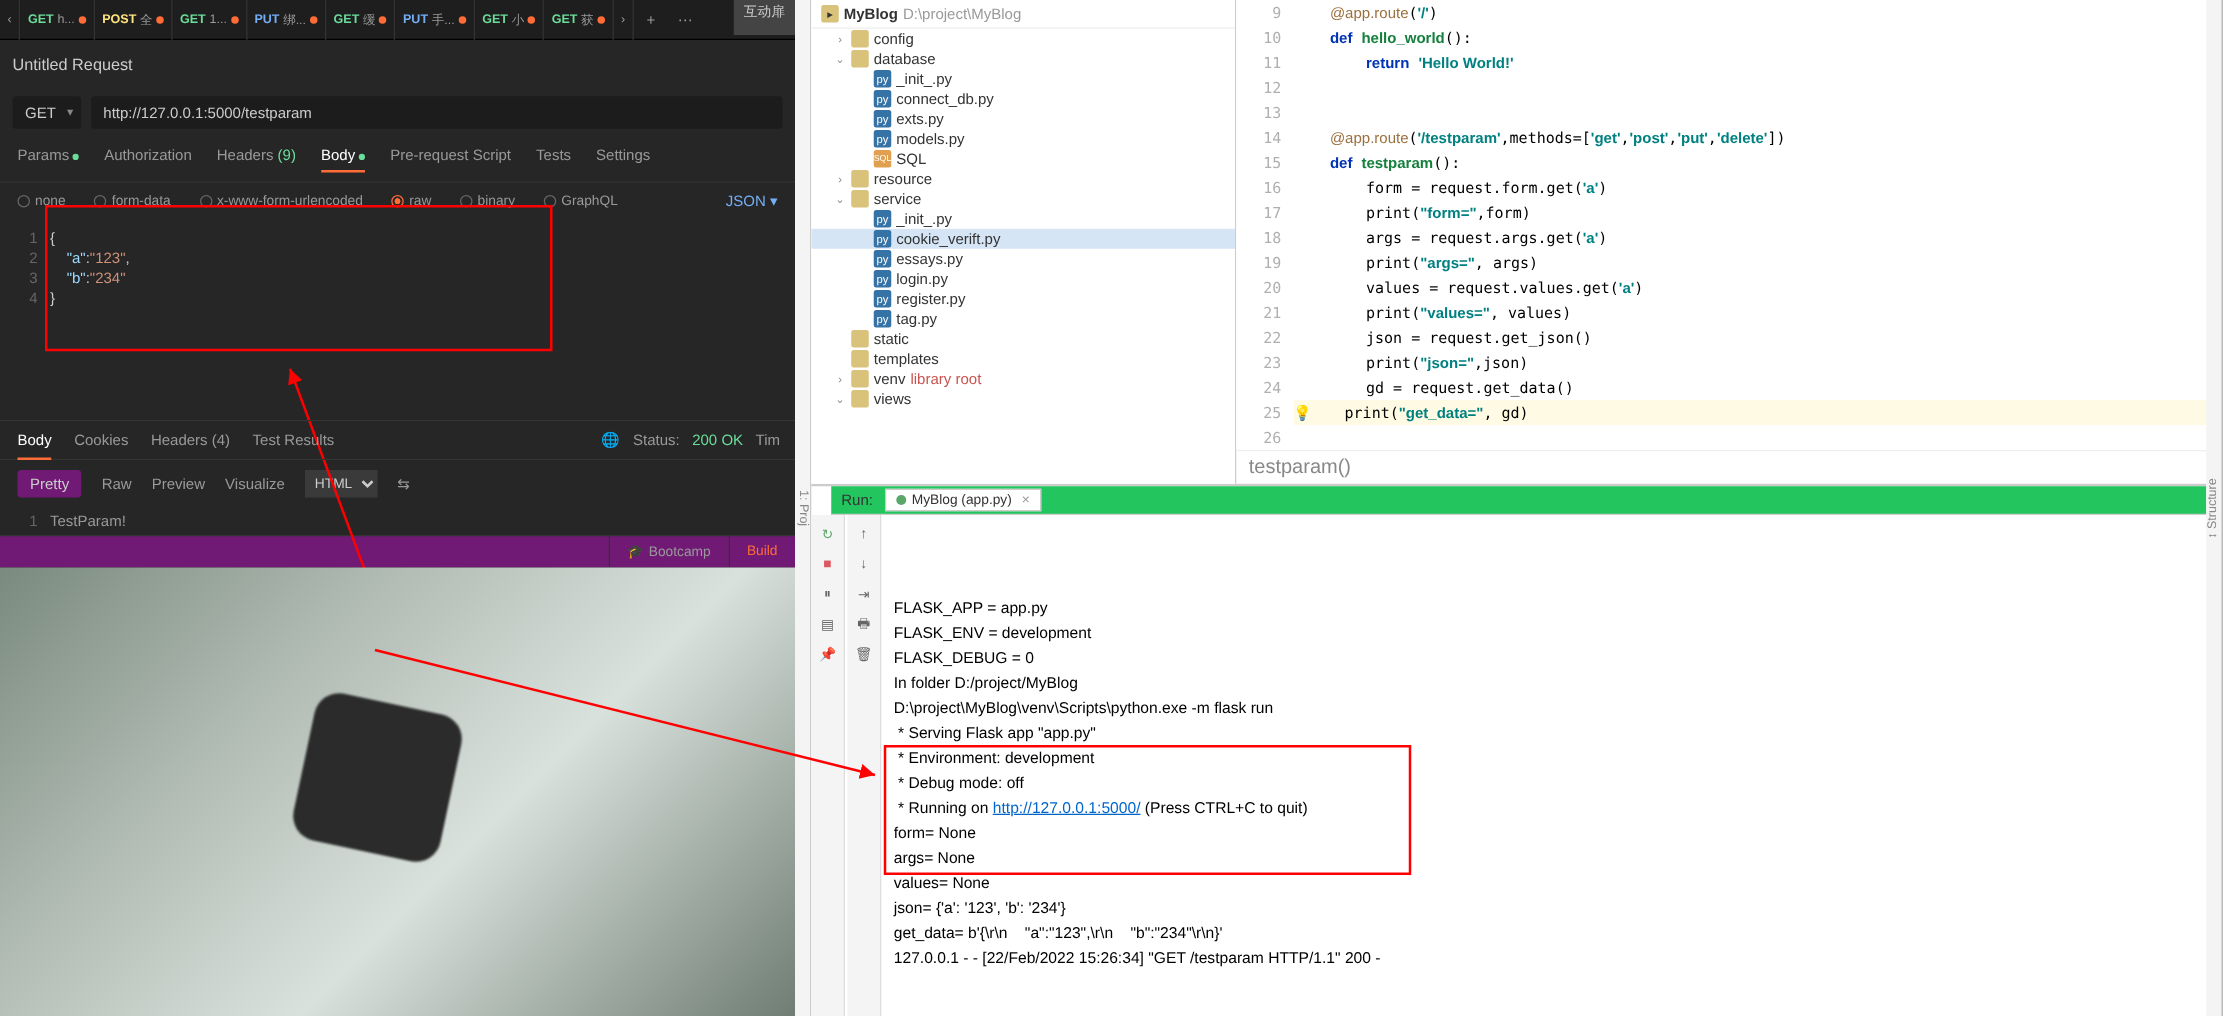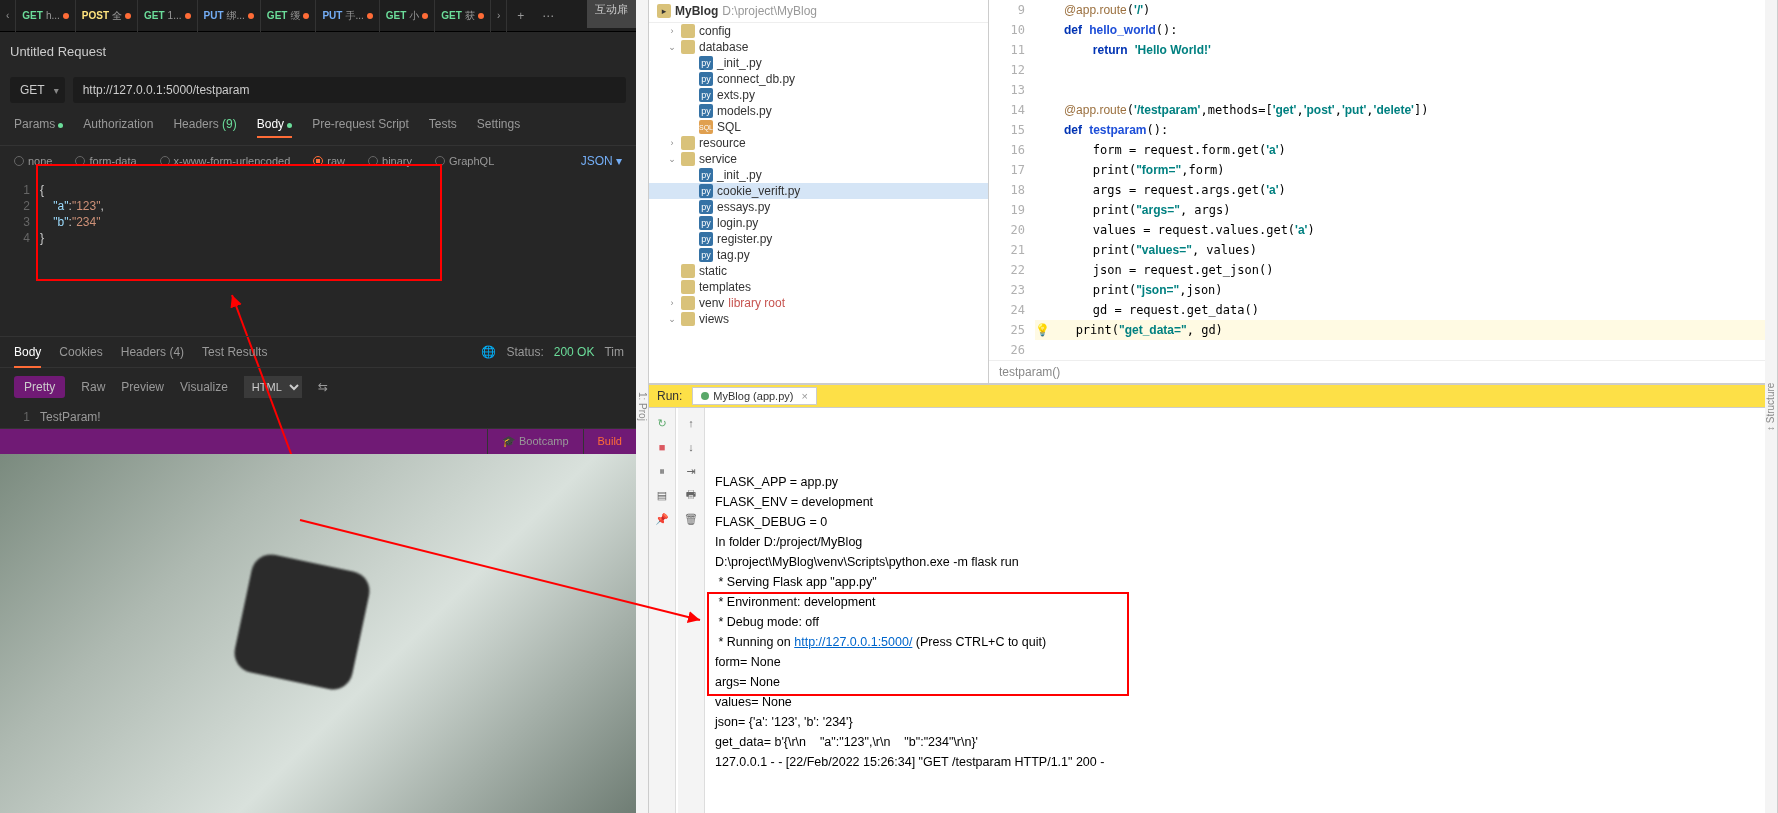--- a/index.html
+++ b/index.html
@@ -71,28 +71,28 @@
 .fic.sql { background:#e0a050; color:#fff; font-size:7px; }
 .tree-label { color:#333; }
 .tree-label.lib { color:#c75450; }
 .indent1 { padding-left:18px; }
 .indent3 { padding-left:50px; }
 .ide-editor { flex:1; display:flex; flex-direction:column; }
 .ed-gutter-line { display:flex; }
 .ed-gutter { width:46px; text-align:right; padding-right:10px; color:#b0b0b0; background:#fff; font-family:monospace; font-size:12px; line-height:20px; }
 .ed-code { flex:1; font-family:monospace; font-size:12px; line-height:20px; white-space:pre; color:#000; }
 .ed-code.hl { background:#fffae3; }
-.ed-breadcrumb { padding:4px 10px; color:#888; border-top:1px solid #eee; font-size:12px; }
+.ed-breadcrumb { padding:4px 10px; color:#888; border-top:1px solid #eee; font-size:16px; }
 .c-kw { color:#0033b3; font-weight:bold; }
 .c-str { color:#008080; font-weight:bold; }
 .c-at { color:#9b703f; }
-.c-def { color:#1d4ed8; font-weight:bold; }
+.c-def { color:#15803d; font-weight:bold; }
 
 .ide-bottom { flex:1; display:flex; flex-direction:column; border-top:1px solid #ccc; min-height:0; }
-.run-header { display:flex; align-items:center; gap:10px; padding:2px 8px; background:#fde047; border-bottom:1px solid #ccc; }
+.run-header { display:flex; align-items:center; gap:10px; padding:2px 8px; background:#22c55e; border-bottom:1px solid #ccc;margin-left:16px; }
 .run-tab { display:flex; align-items:center; gap:4px; background:#fff; padding:2px 8px; border:1px solid #ccc; font-size:11px; }
 .run-tab .dot { width:8px; height:8px; border-radius:50%; background:#59a869; }
 .run-body { flex:1; display:flex; min-height:0; }
 .run-tools { display:flex; flex-direction:column; gap:6px; padding:6px 4px; background:#f4f4f4; border-right:1px solid #ddd; }
 .run-tools-row { display:flex; gap:2px; }
 .run-tool { width:18px; height:18px; display:flex; align-items:center; justify-content:center; color:#666; font-size:11px; }
 .run-console { flex:1; font-family:monospace; font-size:12.5px; line-height:20px; padding:4px 10px; white-space:pre; color:#000; position:relative; overflow:hidden; }
 .run-console .url { color:#0066cc; text-decoration:underline; }
 .red-box-2 { position:absolute; border:2px solid red; pointer-events:none; }
 .arrow-svg { position:absolute; pointer-events:none; }

